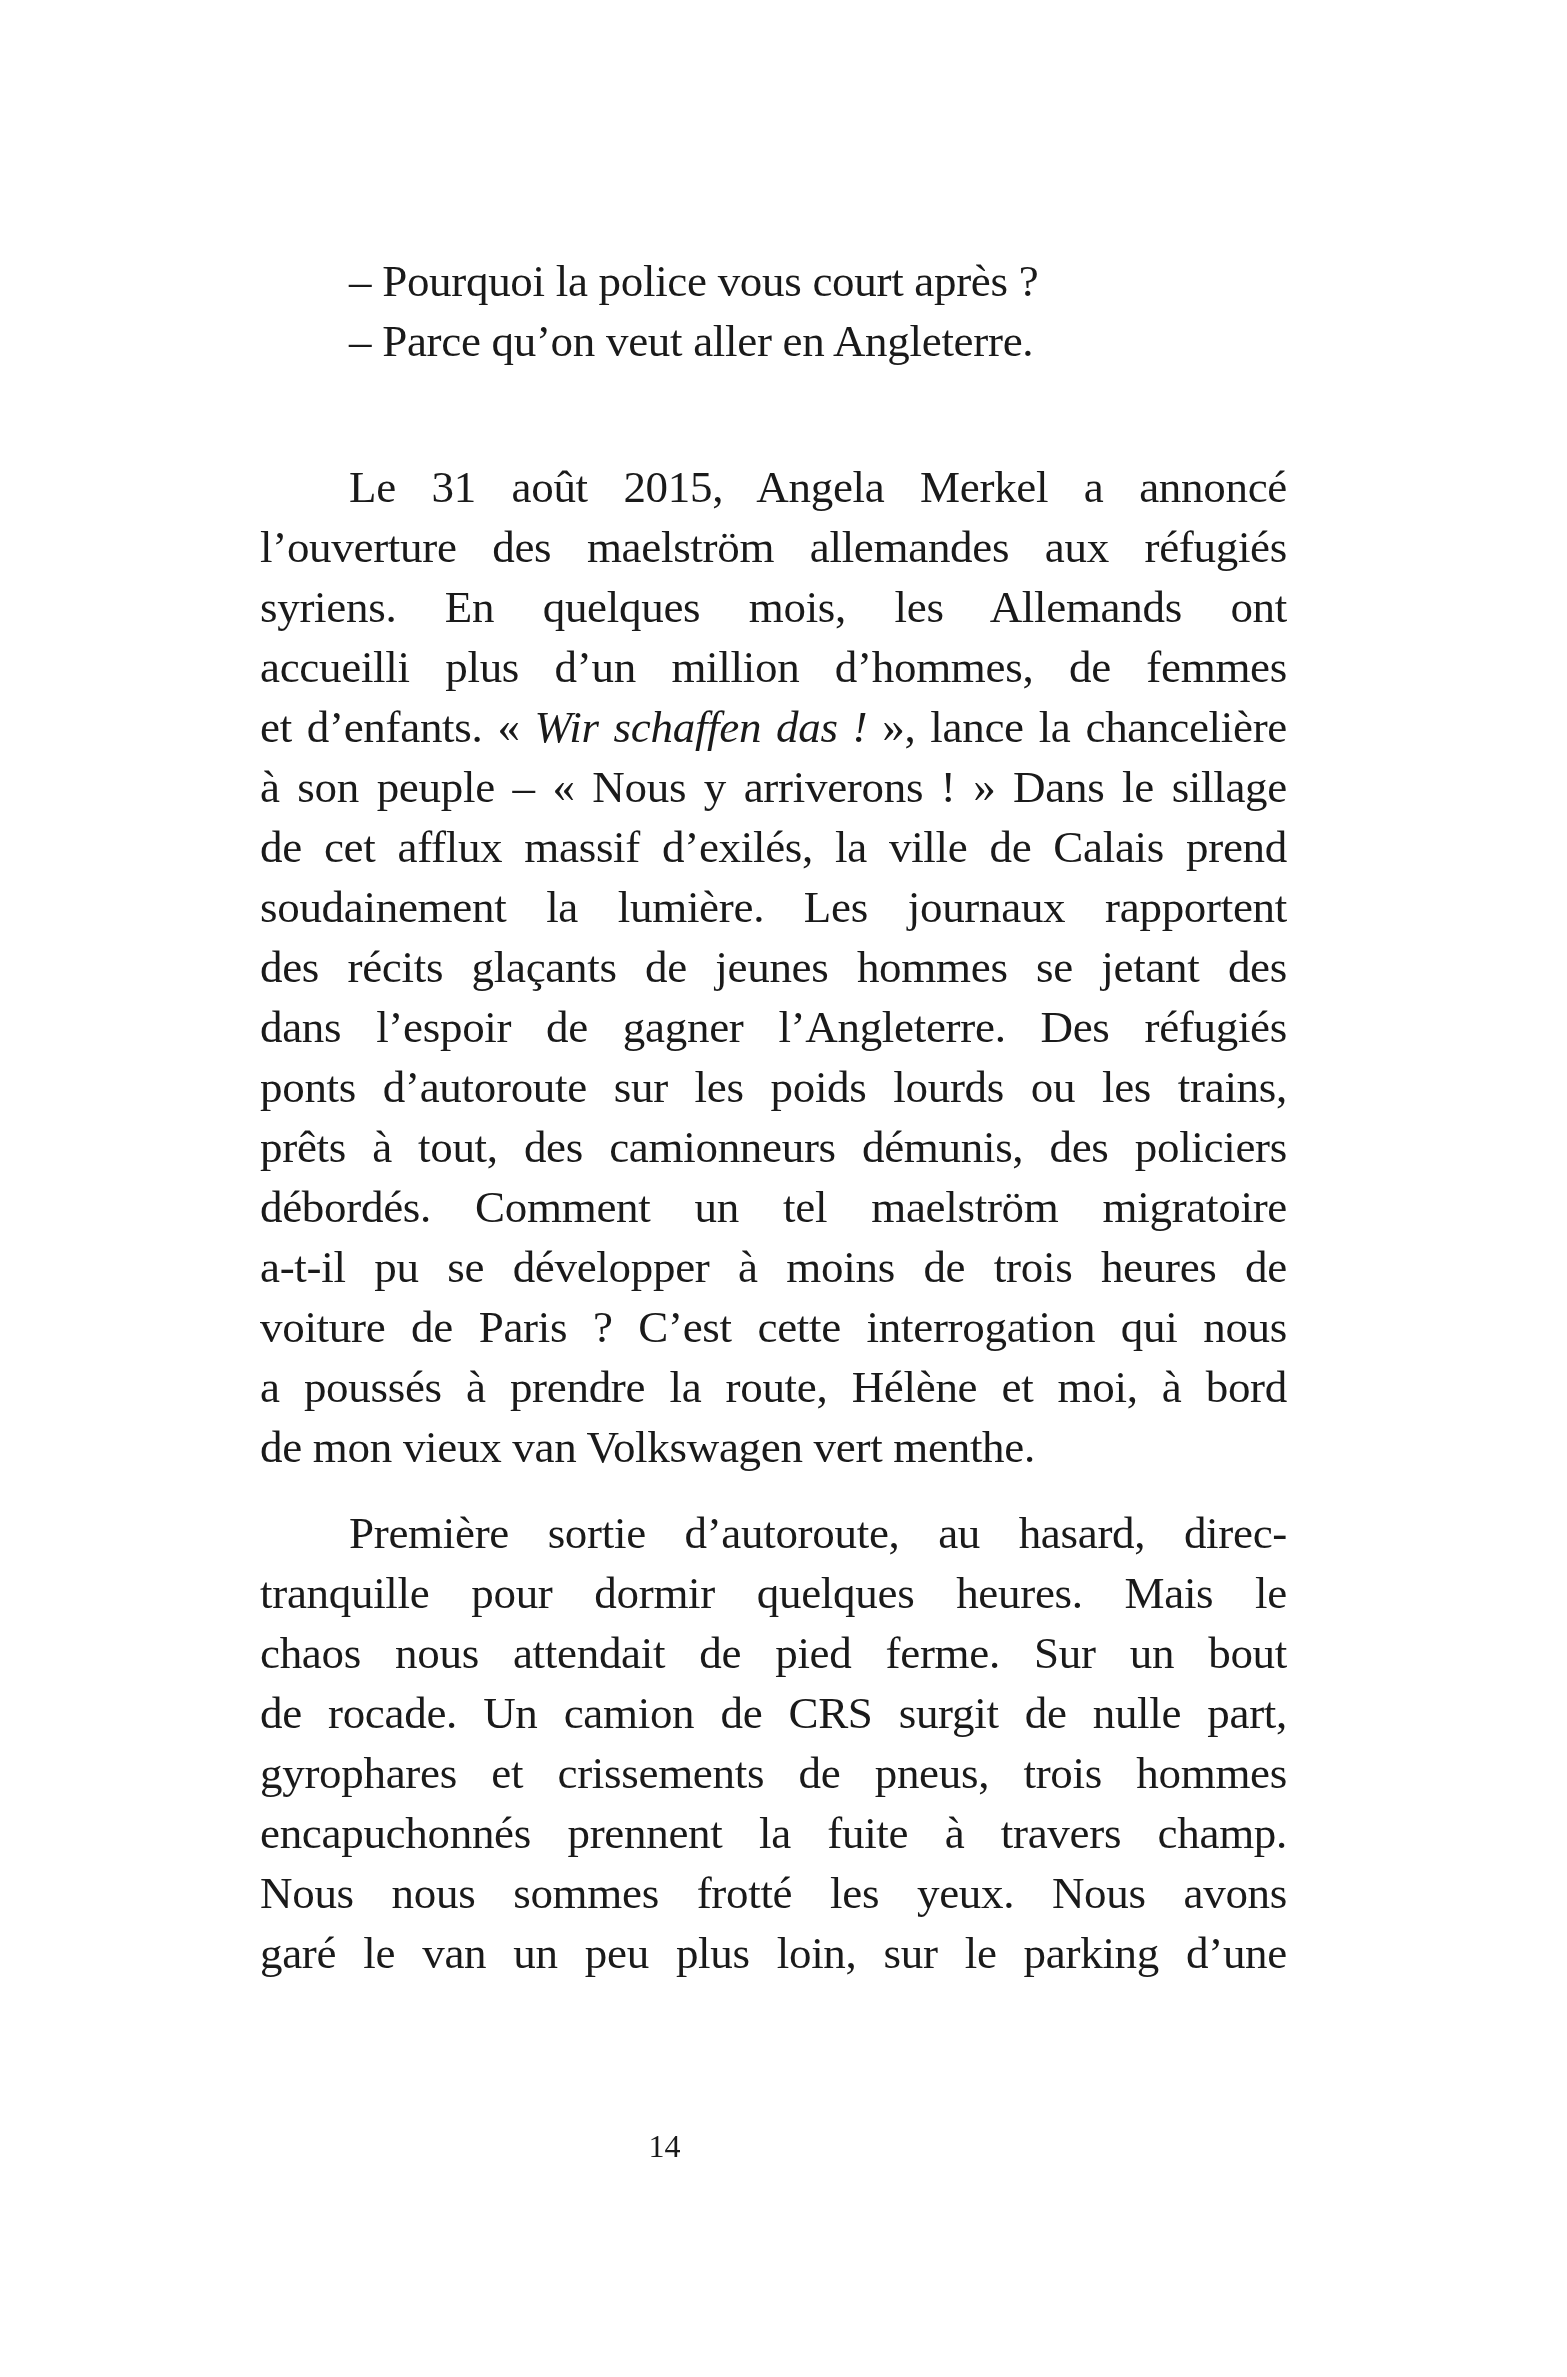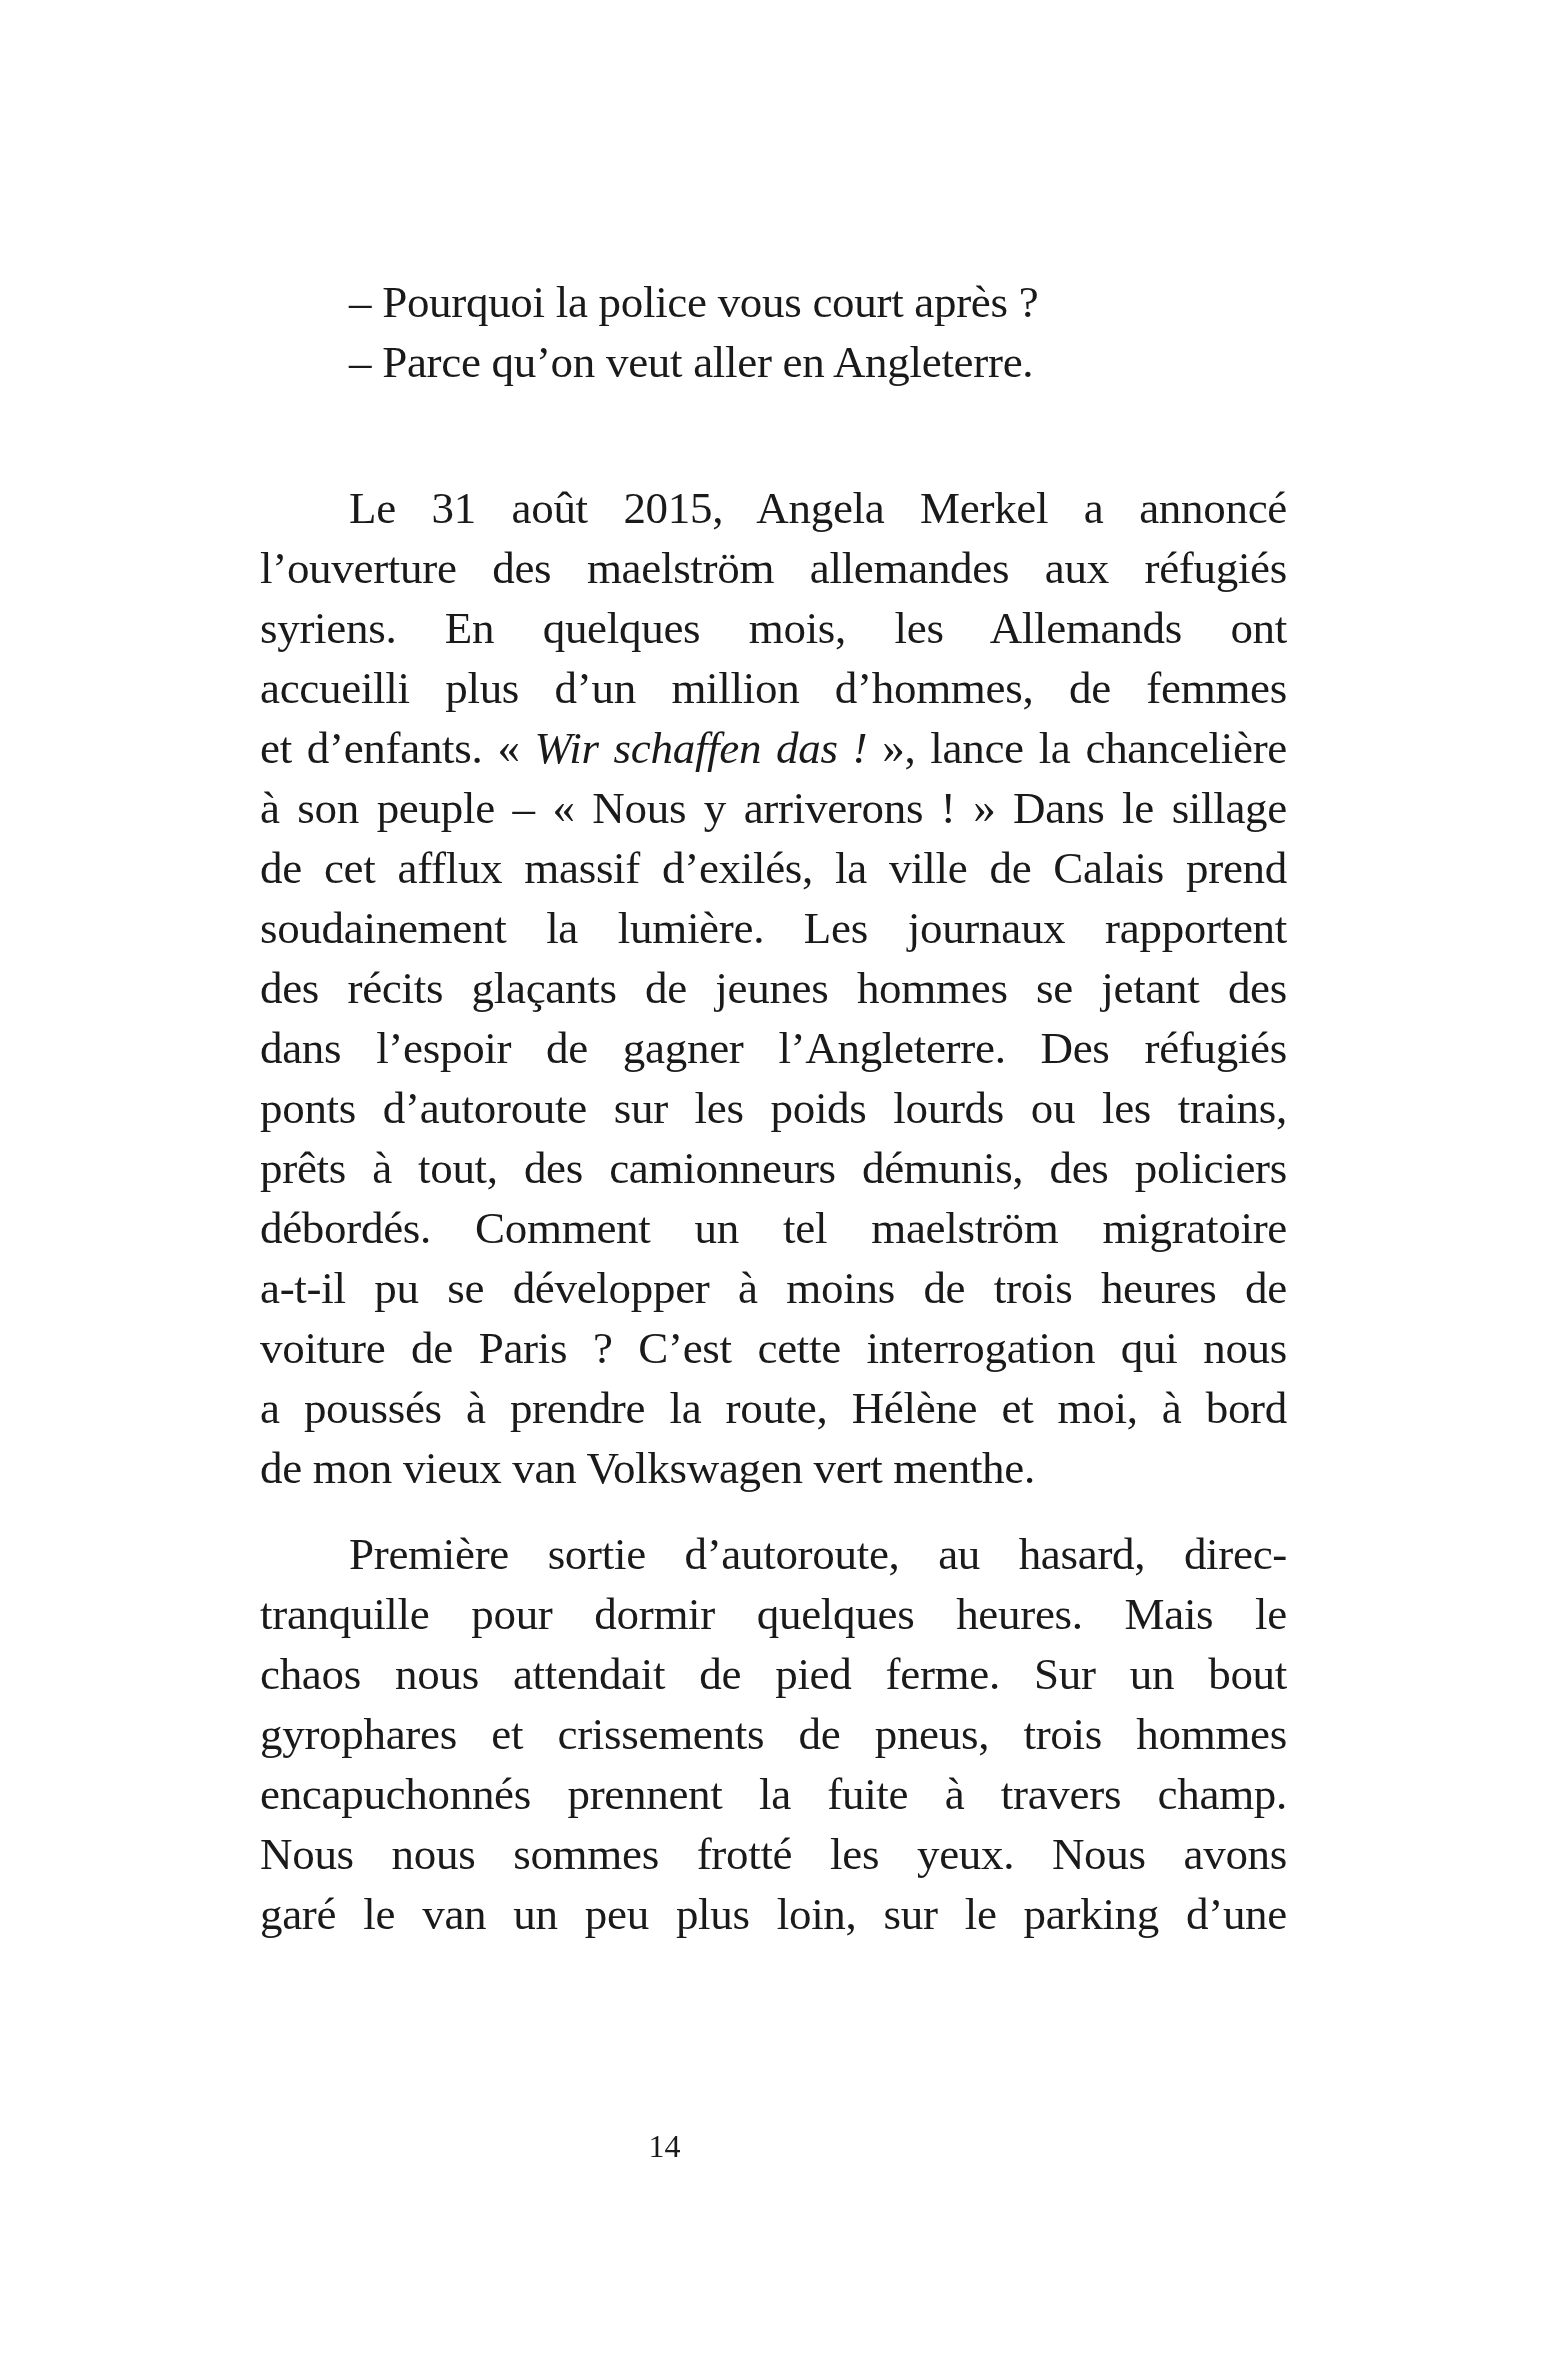--- a/index.html
+++ b/index.html
@@ -17,21 +17,21 @@
     }
     .page {
       position: absolute;
       left: 0; top: 0;
       width: 1567px;
       height: 2378px;
     }
     .text-block {
       position: absolute;
       left: 260px;
-      top: 272px;
+      top: 251px;
       width: 1027px;
     }
     .line {
       display: block;
       height: 60px;
       line-height: 60px;
       font-size: 45px;
       white-space: nowrap;
       text-align: justify;
       text-align-last: justify;
@@ -93,20 +93,21 @@
           <span class="line"><span>débordés. Comment un tel maelström migratoire</span></span>
           <span class="line"><span>a-t-il pu se développer à moins de trois heures de</span></span>
           <span class="line"><span>voiture de Paris ? C’est cette interrogation qui nous</span></span>
           <span class="line"><span>a poussés à prendre la route, Hélène et moi, à bord</span></span>
           <span class="line last"><span>de mon vieux van Volkswagen vert menthe.</span></span>
         </div>
         <div>
           <span class="line indent"><span>Première sortie d’autoroute, au hasard, direc-</span></span>
           <span class="line"><span>tranquille pour dormir quelques heures. Mais le</span></span>
           <span class="line"><span>chaos nous attendait de pied ferme. Sur un bout</span></span>
+          <span class="line"><span>de rocade. Un camion de CRS surgit de nulle part,</span></span>
           <span class="line"><span>gyrophares et crissements de pneus, trois hommes</span></span>
           <span class="line"><span>encapuchonnés prennent la fuite à travers champ.</span></span>
           <span class="line"><span>Nous nous sommes frotté les yeux. Nous avons</span></span>
           <span class="line"><span>garé le van un peu plus loin, sur le parking d’une</span></span>
         </div>
       </div>
   </div>
   <div class="page-number">14</div>
 </div>
 

